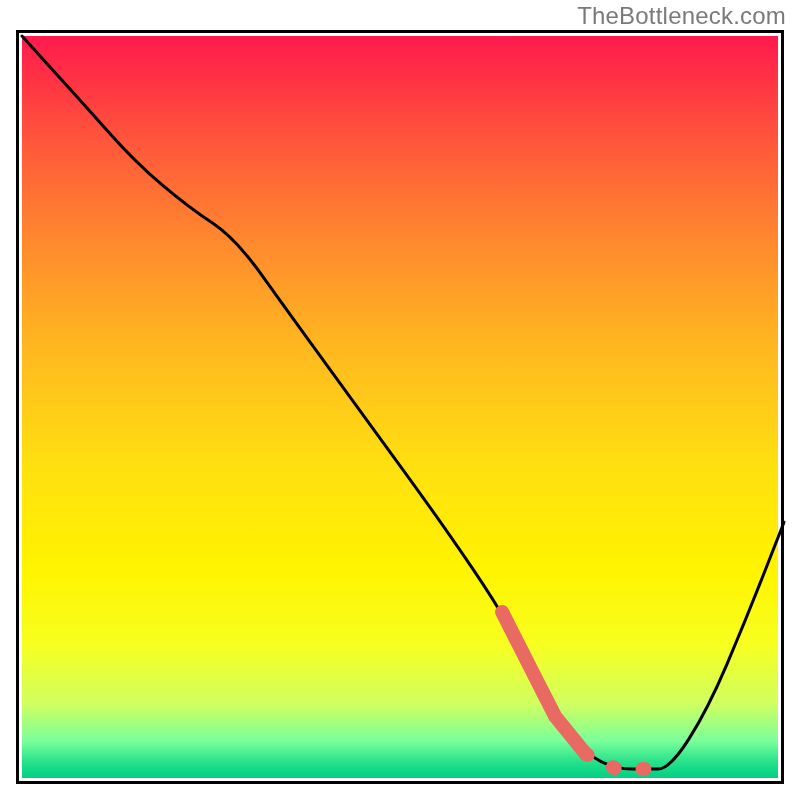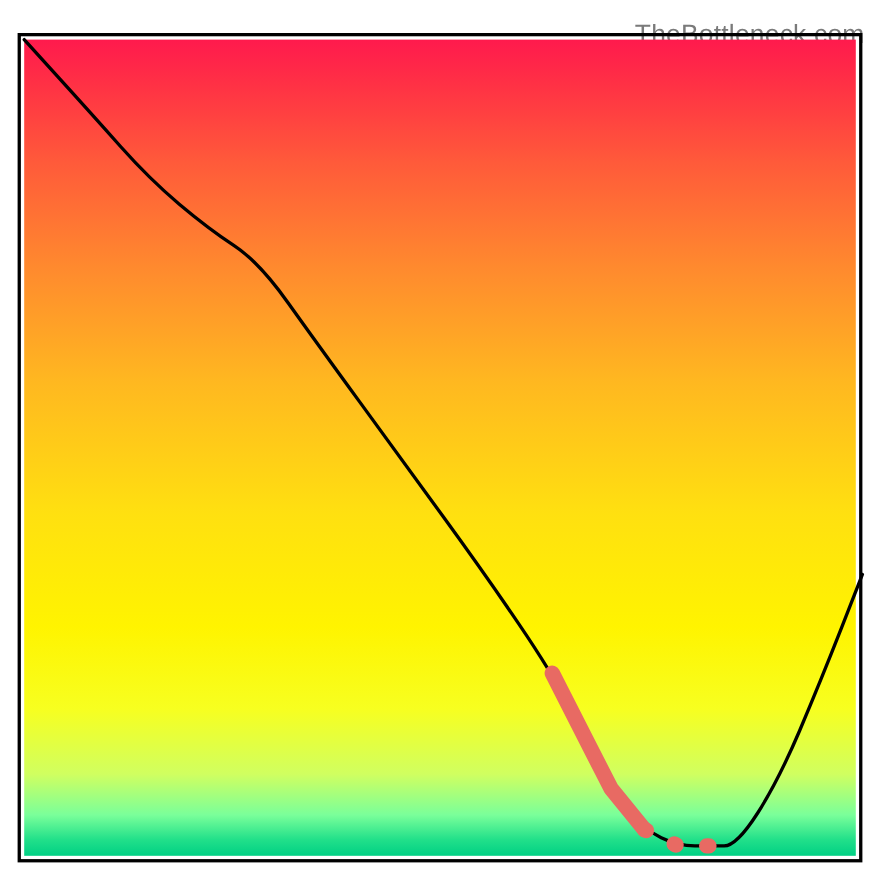--- a/index.html
+++ b/index.html
@@ -11,21 +11,21 @@
     font-family: Arial, Helvetica, sans-serif;
     overflow: hidden;
   }
   .wrap {
     position: relative;
     width: 800px;
     height: 800px;
   }
   .attribution {
     position: absolute;
-    top: 18px;
+    top: 2px;
     right: 14px;
     font-size: 24px;
     font-weight: 500;
     color: #7a7a7a;
     letter-spacing: 0.2px;
   }
   .plot {
     position: absolute;
     left: 16px;
     top: 30px;

